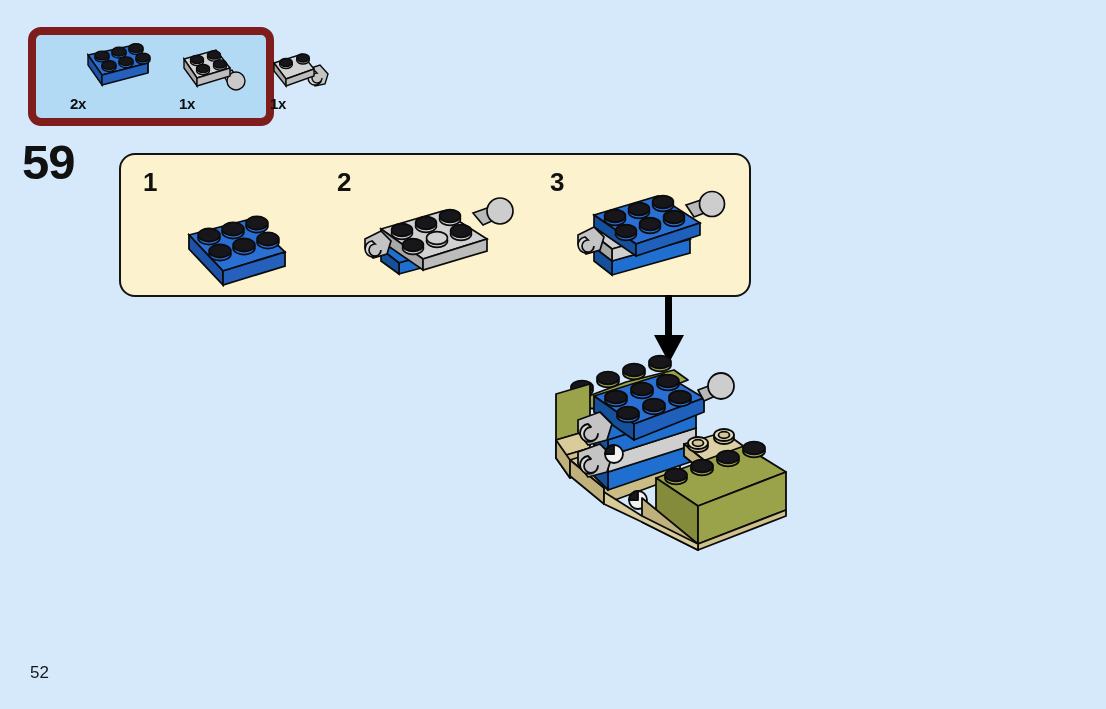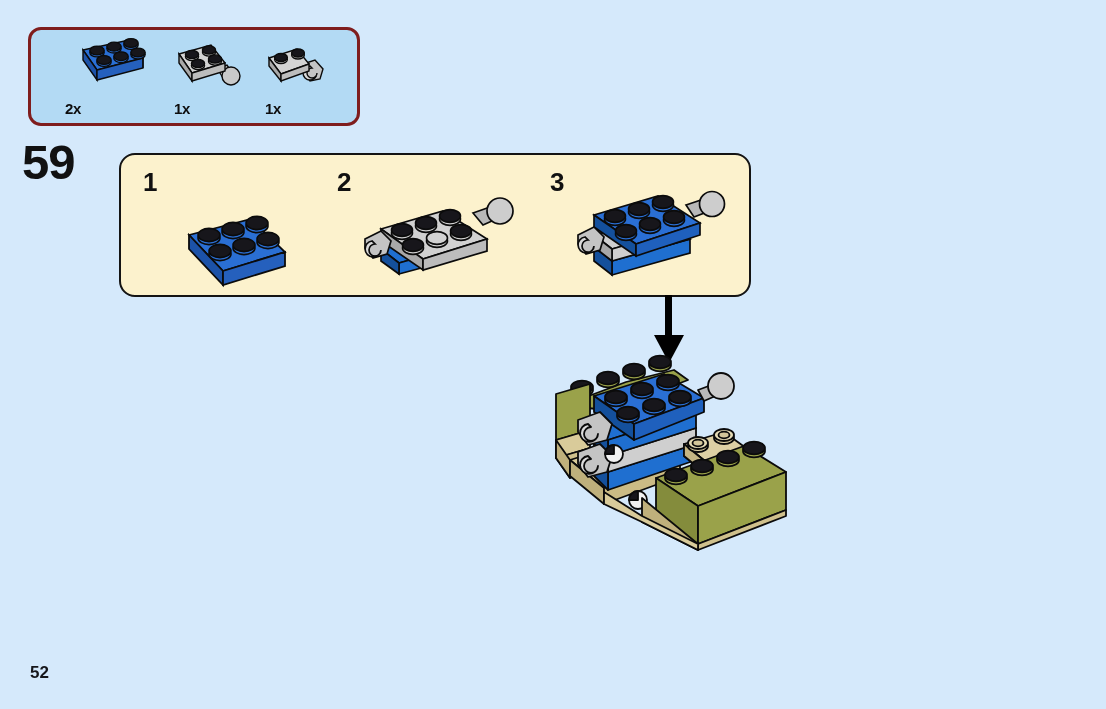--- a/index.html
+++ b/index.html
@@ -7,23 +7,23 @@
     width:1106px;height:709px;
     background:#d5e9fb;
     font-family:"Liberation Sans", sans-serif;
     overflow:hidden;
     position:relative;
   }
   .page{position:absolute;inset:0;}
 
   
   #parts-bin{
-    position:absolute;left:28px;top:27px;width:332px;height:99px;
+    position:absolute;left:28px;top:27px;width:246px;height:99px;
     background:#b3daf4;
-    border:3px solid #7f1d1d;
+    border:8px solid #7f1d1d;
     border-radius:13px;
     box-sizing:border-box;
   }
   .part-slot{position:absolute;top:0;height:100%;}
   .part-art{position:absolute;left:0;top:4px;}
   .part-count{
     position:absolute;bottom:6px;left:0;
     font-size:15px;font-weight:bold;color:#0d0d0d;
     letter-spacing:-0.3px;
   }
@@ -52,21 +52,21 @@
 
   
   #assembly-arrow{position:absolute;left:652px;top:295px;}
 
   
   #main-model{position:absolute;left:548px;top:348px;}
 
   
   #page-number{
     position:absolute;left:30px;top:663px;
-    font-size:17px;font-weight:bold;color:#16161a;
+    font-size:17px;font-weight:normal;color:#16161a;
   }
   svg{display:block;overflow:visible;}
 </style>
 </head>
 <body>
 
 <div class="page">
 
   <div id="parts-bin">
 

